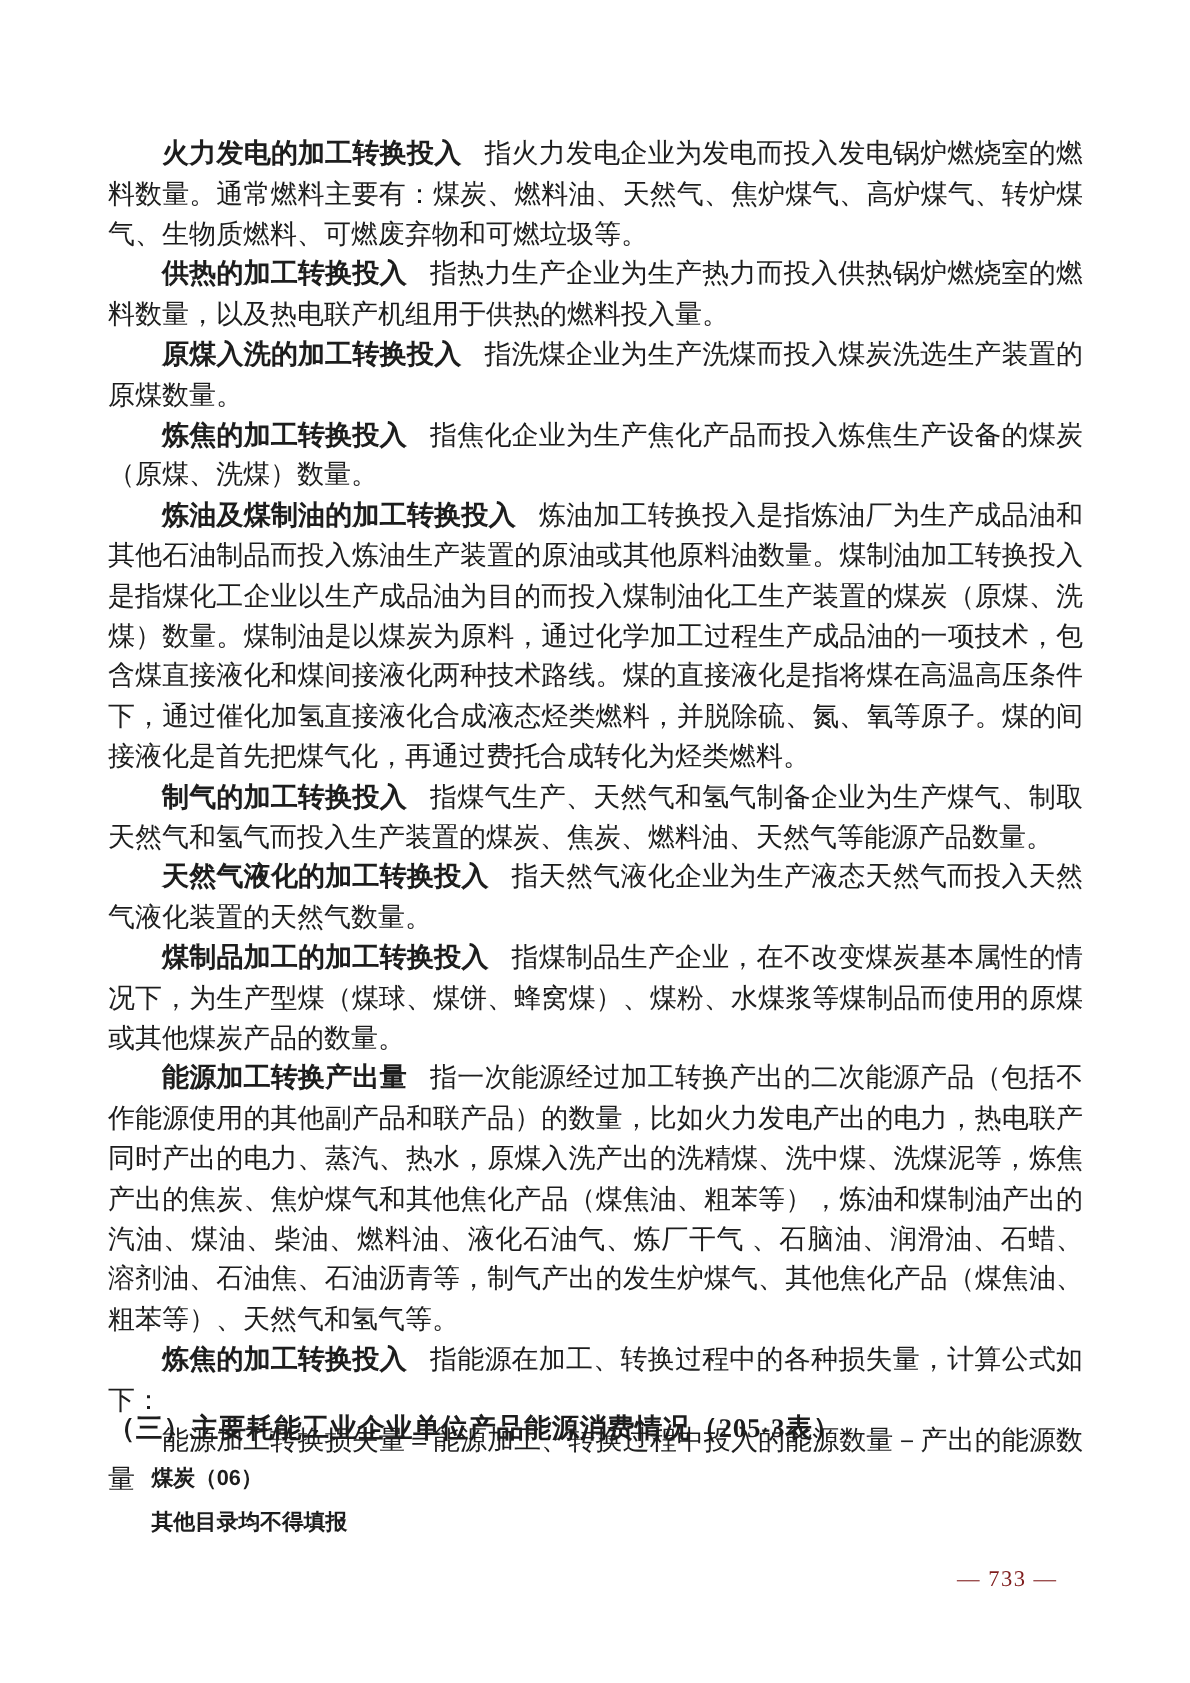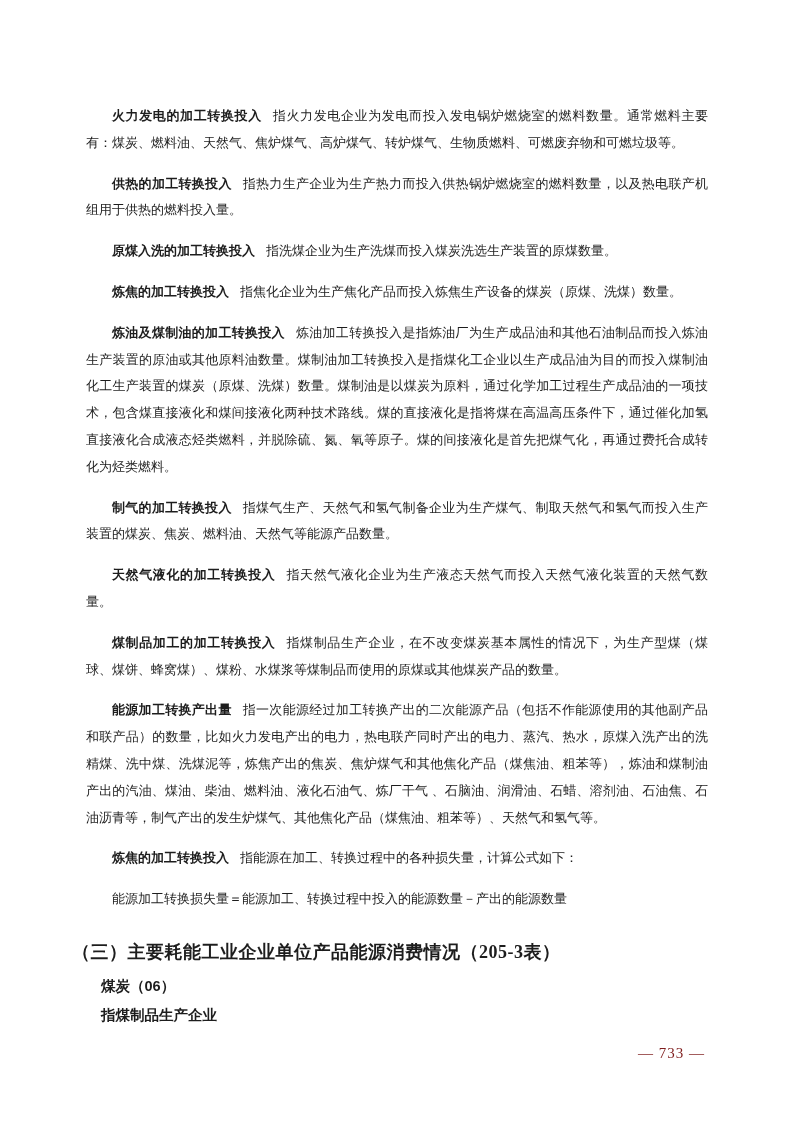--- a/index.html
+++ b/index.html
@@ -17,22 +17,22 @@
     color: #1d1d1d;
   }
   
   .content {
     position: absolute;
     left: 72px;
     top: 89px;
     width: 650px;
   }
   .content p {
-    margin: 14px;
-    font-size: 13px;
+    margin: 0;
+    font-size: 18px;
     line-height: 26.8px;
     text-align: justify;
     text-justify: inter-ideograph;
     text-indent: 2em;
     word-break: break-all;
   }
   .term {
     font-weight: bold;
     font-family: "Liberation Sans", "DejaVu Sans", sans-serif;
     margin-right: 0.85em;
@@ -90,18 +90,18 @@
     <p><span class="term">天然气液化的加工转换投入</span><span>指天然气液化企业为生产液态天然气而投入天然气液化装置的天然气数量。</span></p>
     <p><span class="term">煤制品加工的加工转换投入</span><span>指煤制品生产企业，在不改变煤炭基本属性的情况下，为生产型煤（煤球、煤饼、蜂窝煤）、煤粉、水煤浆等煤制品而使用的原煤或其他煤炭产品的数量。</span></p>
     <p><span class="term">能源加工转换产出量</span><span>指一次能源经过加工转换产出的二次能源产品（包括不作能源使用的其他副产品和联产品）的数量，比如火力发电产出的电力，热电联产同时产出的电力、蒸汽、热水，原煤入洗产出的洗精煤、洗中煤、洗煤泥等，炼焦产出的焦炭、焦炉煤气和其他焦化产品（煤焦油、粗苯等），炼油和煤制油产出的汽油、煤油、柴油、燃料油、液化石油气、炼厂干气 、石脑油、润滑油、石蜡、溶剂油、石油焦、石油沥青等，制气产出的发生炉煤气、其他焦化产品（煤焦油、粗苯等）、天然气和氢气等。</span></p>
     <p><span class="term">炼焦的加工转换投入</span><span>指能源在加工、转换过程中的各种损失量，计算公式如下：</span></p>
     <p>能源加工转换损失量＝能源加工、转换过程中投入的能源数量－产出的能源数量</p>
   </main>
 
   <section class="section">
     <h2>（三）主要耗能工业企业单位产品能源消费情况（205-3表）</h2>
     <p class="item">煤炭（06）</p>
-    <p class="item">指煤制品生产企业</p>
+    <p class="item">其他目录均不得填报</p>
   </section>
 
   <div class="pageno">— 733 —</div>
 
 </div>
 
 </body></html>

